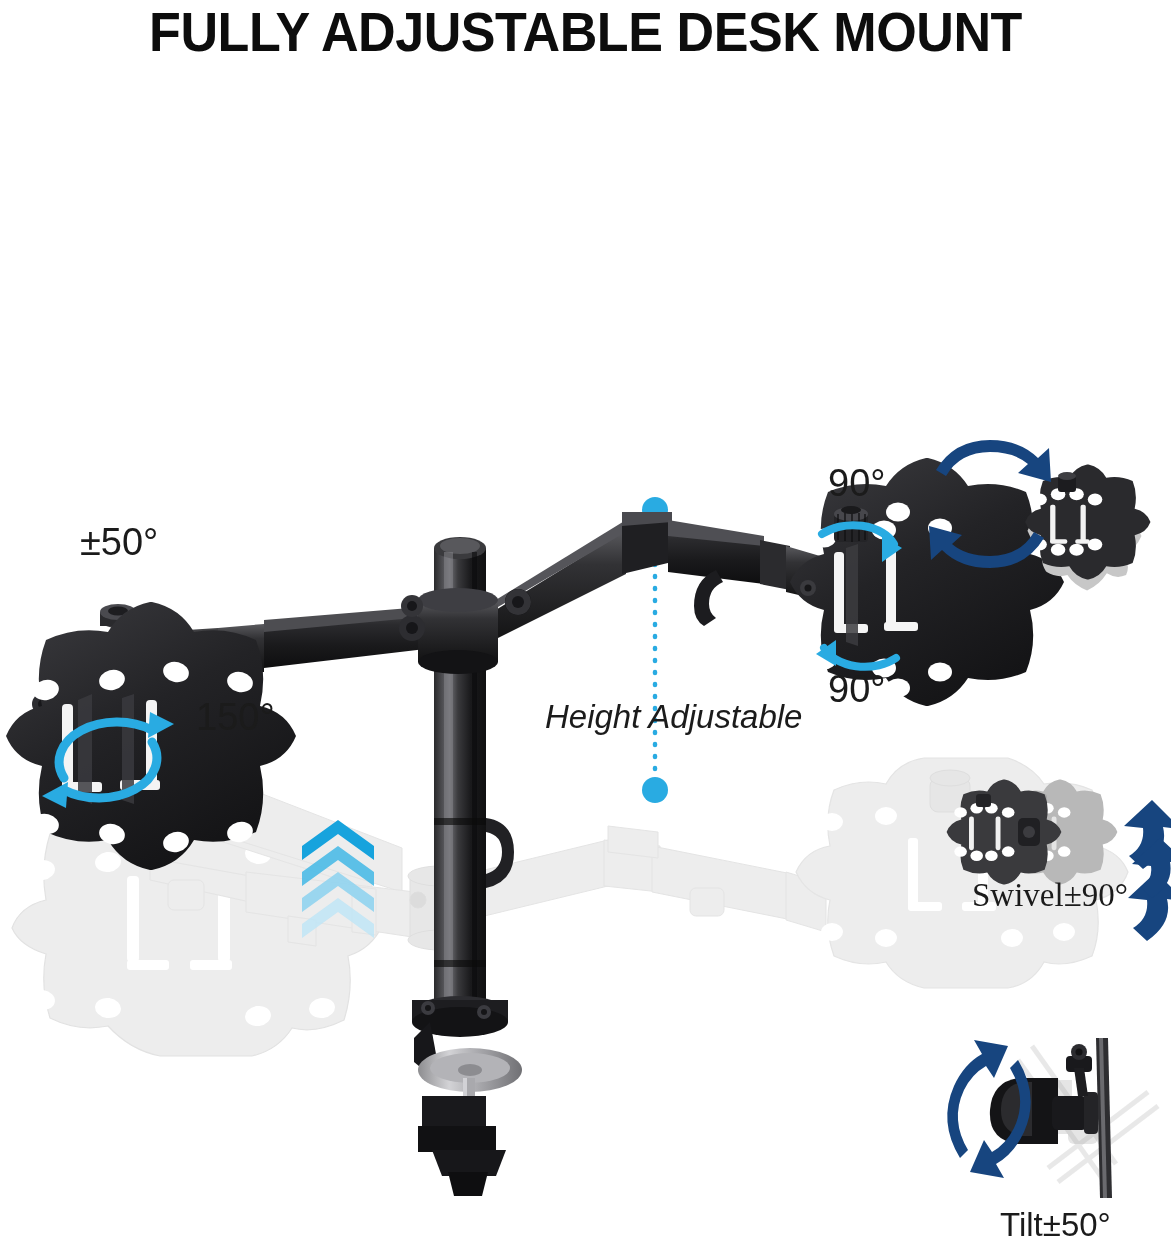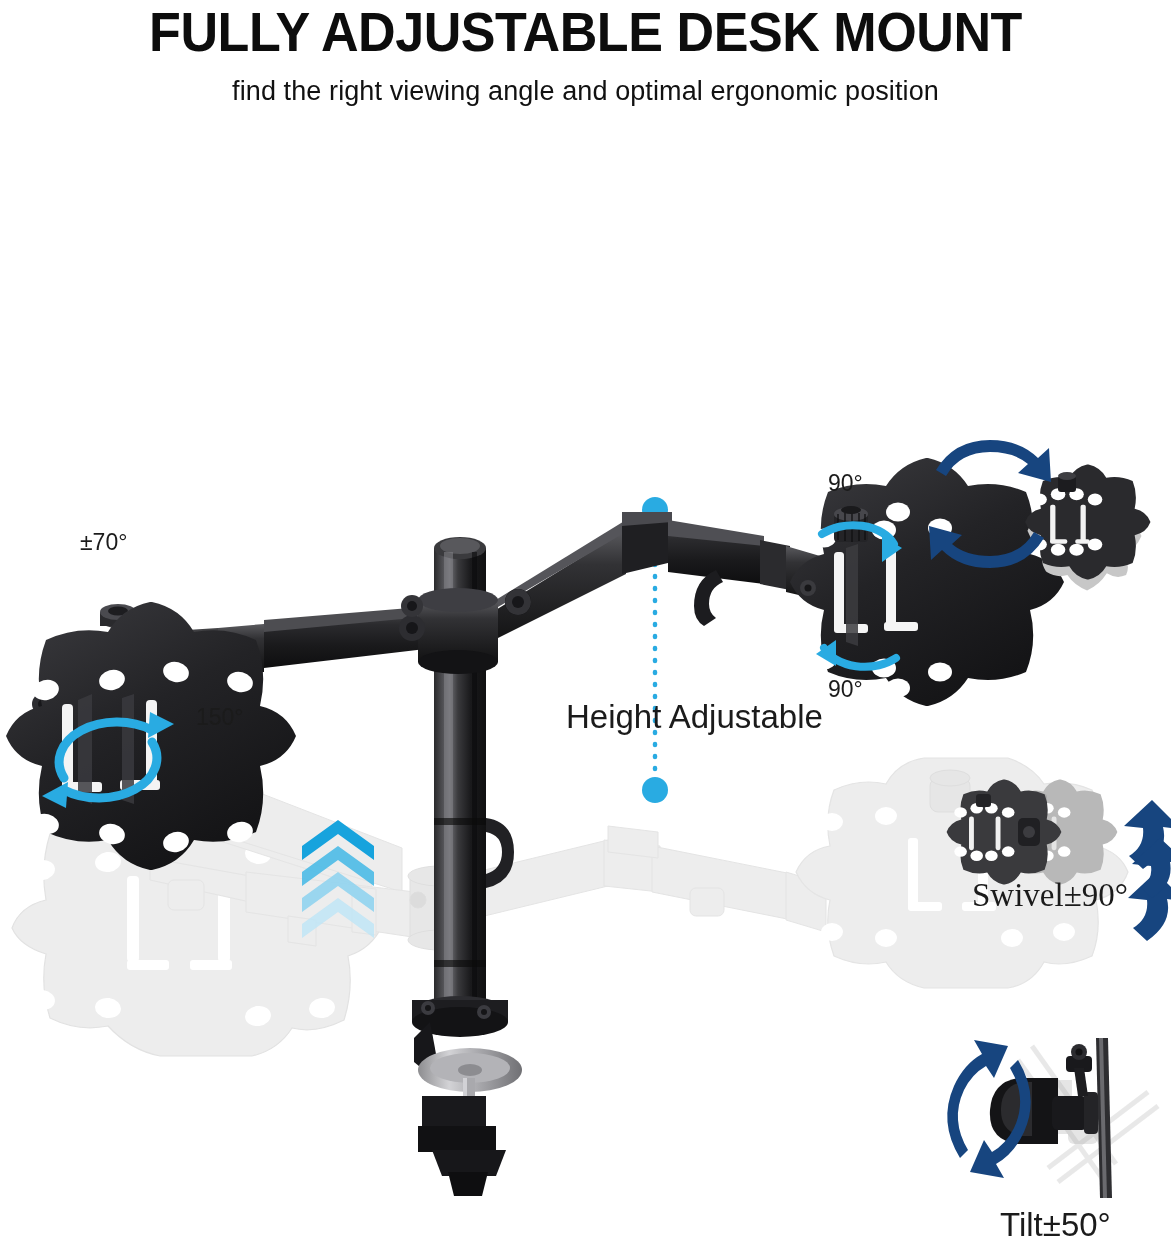--- a/index.html
+++ b/index.html
@@ -49,33 +49,32 @@
   
   .lbl{
     position:absolute;
     font-size:30px;
     line-height:34px;
     font-weight:400;
     color:#1b1b1b;
     white-space:nowrap;
   }
   .lbl.big{font-size:33px;}
-  .lbl.deg{font-size:23px;font-weight:400;}
+  .lbl.deg{font-size:38px;font-weight:400;}
 
   
   #art{position:absolute;left:0;top:0;width:1171px;height:1249px;}
   #art svg{display:block;}
 </style>
 </head>
 <body>
 
 <div id="page">
 
   <div id="headline">FULLY ADJUSTABLE DESK MOUNT</div>
-  <div id="subhead">find the right viewing angle and optimal ergonomic position</div>
 
   <div id="art">
   <svg width="1171" height="1249" viewBox="0 0 1171 1249" xmlns="http://www.w3.org/2000/svg">
     <defs>
       <linearGradient id="poleG" x1="0" y1="0" x2="1" y2="0">
         <stop offset="0" stop-color="#2a2a2c"></stop>
         <stop offset="0.16" stop-color="#4e4e52"></stop>
         <stop offset="0.30" stop-color="#6e6e73"></stop>
         <stop offset="0.46" stop-color="#3a3a3d"></stop>
         <stop offset="0.70" stop-color="#1a1a1c"></stop>
@@ -533,25 +532,25 @@
       <g fill="#17457f">
         <path d="M960 1158 q-22 -36 -6 -72 q10 -22 28 -32 l-8 -14 l34 6 l-14 32 l-8 -12
                  q-14 8 -22 24 q-14 30 4 60 z"></path>
         <path d="M1018 1060 q22 36 6 72 q-10 22 -28 32 l8 14 l-34 -6 l14 -32 l8 12
                  q14 -8 22 -24 q14 -30 -4 -60 z"></path>
       </g>
     </g>
   </svg>
   </div>
 
-  <div class="lbl deg" style="left:80px;  top:525px;">±70°</div>
+  <div class="lbl deg" style="left:80px;  top:525px;">±50°</div>
 
   <div class="lbl deg" style="left:196px; top:700px;">150°</div>
 
-  <div class="lbl big" style="left:566px; top:700px;">Height Adjustable</div>
+  <div class="lbl big" style="left:545px; top:700px;font-style:italic;">Height Adjustable</div>
 
   <div class="lbl deg" style="left:828px; top:466px;">90°</div>
 
   <div class="lbl deg" style="left:828px; top:672px;">90°</div>
 
 
   <div class="lbl big" style="left:972px; top:878px;font-family:Liberation Serif, serif;">Swivel±90°</div>
 
   <div class="lbl big" style="left:1000px; top:1208px;">Tilt±50°</div>
 

